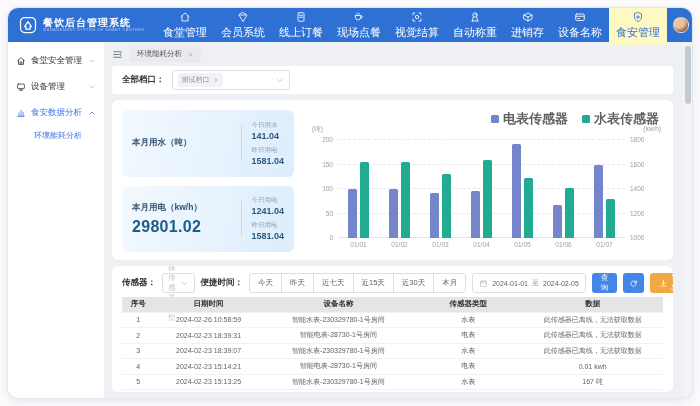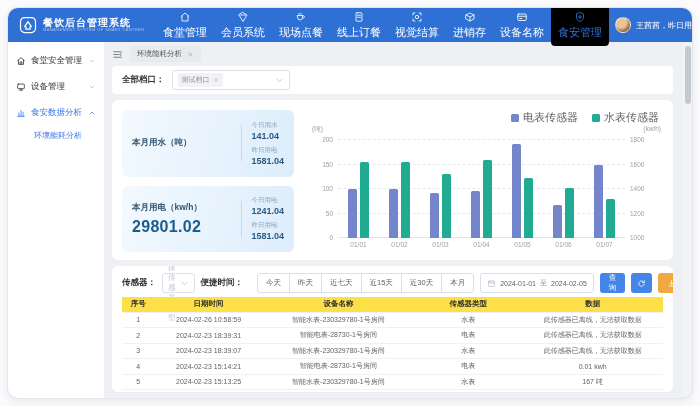--- a/index.html
+++ b/index.html
@@ -7,21 +7,21 @@
   .frame{position:absolute;inset:8px;border-radius:10px;background:#eef0f4;box-shadow:0 0 0 1px #e4e7ec,0 3px 10px rgba(20,40,80,.10);overflow:hidden;display:flex;flex-direction:column;}
   
   .header{height:34px;background:#2f70d4;display:flex;align-items:center;padding:0 8px 0 10px;flex:none;}
   .logo{display:flex;align-items:center;gap:5px;width:138px;flex:none;color:#fff;}
   .logo-titles{display:flex;flex-direction:column;line-height:1.1;}
   .logo-title{font-size:10px;font-weight:bold;letter-spacing:1px;}
   .logo-sub{font-size:4.5px;color:rgba(255,255,255,.55);letter-spacing:.4px;transform:scale(.9);transform-origin:left;white-space:nowrap;}
   .nav{flex:1;display:flex;align-items:center;justify-content:space-evenly;height:100%;}
   .nav-item{display:flex;flex-direction:column;align-items:center;justify-content:center;gap:2px;color:#fff;padding:2px 7px;border-radius:4px;cursor:pointer;}
   .nav-item .nav-label{font-size:11px;white-space:nowrap;}
-  .nav-item.active{background:#000000;color:#2f70d4;height:41px;}
+  .nav-item.active{background:#fef9c3;color:#2f70d4;height:41px;}
   .user{display:flex;align-items:center;gap:5px;color:#fff;flex:none;padding-left:6px;}
   .avatar{width:16px;height:16px;border-radius:50%;background:radial-gradient(circle at 35% 30%,#e8c49a 0 40%,#9a6b4a 70%,#5d3f2c);border:1px solid rgba(255,255,255,.6);}
   .user-name{font-size:8px;white-space:nowrap;}
   
   .body{flex:1;display:flex;position:relative;min-height:0;}
   .sidebar{width:96px;background:#fff;flex:none;padding-top:6px;}
   .side-item{display:flex;align-items:center;gap:5px;padding:7px 8px;font-size:8.5px;color:#333;cursor:pointer;}
   .side-item .grow{flex:1;white-space:nowrap;}
   .side-item .chev{color:#b8bcc4;}
   .side-item.active{color:#3a75e0;}
@@ -52,51 +52,51 @@
   .stat-div{width:1px;height:36px;background:#c6d8ea;flex:none;}
   .stat-side{display:flex;flex-direction:column;gap:5px;flex:none;}
   .side-lab{font-size:6.5px;color:#8aa8c4;}
   .side-val{font-size:9px;font-weight:bold;color:#2a5a82;margin-top:1px;}
   
   .chart{flex:1;position:relative;min-width:0;}
   .chart-title{font-size:9.5px;font-weight:bold;color:#303133;}
   .legend{position:absolute;top:0;right:2px;display:flex;gap:14px;}
   .leg-item{display:flex;align-items:center;gap:4px;}
   .leg-swatch{width:8px;height:8px;border-radius:1.5px;}
-  .leg-label{font-size:11px;color:#606266;}
+  .leg-label{font-size:13px;color:#606266;font-weight:bold;}
   .axis-unit{position:absolute;font-size:6.5px;color:#9aa1aa;top:15px;}
   .axis-unit.left{left:2px;}
   .axis-unit.right{right:0;}
   .plot{position:absolute;left:28px;right:36px;top:30px;bottom:14px;}
   .gridline{position:absolute;left:0;right:0;height:0;border-top:1px dashed #e7e9ed;}
   .gridline.base{border-top:1px solid #e2e5e9;}
   .tick{position:absolute;font-size:6.5px;color:#9aa1aa;white-space:nowrap;}
   .tick.l{right:calc(100% + 5px);}
   .tick.r{left:calc(100% + 5px);}
   .bars{position:absolute;inset:0;display:flex;justify-content:space-around;align-items:flex-end;}
   .bargroup{position:relative;display:flex;align-items:flex-end;gap:3px;height:100%;}
   .bar{width:9px;border-radius:1.5px 1.5px 0 0;}
   .xlab{position:absolute;top:calc(100% + 3px);left:50%;transform:translateX(-50%);font-size:6.5px;color:#9aa1aa;white-space:nowrap;}
   
   .tcard{background:#fff;border-radius:6px;margin-top:6px;flex:1;min-height:0;padding:5px 10px 0;display:flex;flex-direction:column;overflow:hidden;}
   .frow{height:24px;flex:none;display:flex;align-items:center;gap:6px;}
-  .qgroup{display:flex;margin-left:8px;}
+  .qgroup{display:flex;}
   .qbtn{height:20px;padding:0 8px;border:1px solid #dcdfe6;background:#fff;font-size:7.5px;color:#606266;display:flex;align-items:center;margin-left:-1px;cursor:pointer;white-space:nowrap;}
   .qbtn:first-child{border-radius:3px 0 0 3px;margin-left:0;}
   .qbtn:last-child{border-radius:0 3px 3px 0;}
   .datebox{height:20px;border:1px solid #dcdfe6;border-radius:3px;display:flex;align-items:center;gap:4px;padding:0 6px;color:#606266;}
   .datebox .cal{color:#b9bec7;display:flex;}
   .dtext{font-size:7px;color:#606266;white-space:nowrap;}
   .dsep{font-size:7px;color:#909399;}
   .btn{height:20px;border:none;border-radius:3px;display:flex;align-items:center;gap:3px;font-size:7.5px;color:#fff;padding:0 9px;cursor:pointer;font-family:inherit;}
   .btn.blue{background:#4486e8;}
   .btn.icon-only{padding:0 6px;}
   .btn.orange{background:#efa843;margin-left:auto;}
   table{width:100%;border-collapse:collapse;margin-top:2px;table-layout:fixed;}
-  th{font-size:7.5px;color:#303133;font-weight:bold;background:#fde047;height:15px;text-align:center;white-space:nowrap;overflow:hidden;}
+  th{font-size:7.5px;color:#303133;font-weight:bold;background:#e5e5e5;height:15px;text-align:center;white-space:nowrap;overflow:hidden;}
   td{font-size:7px;color:#606266;height:15.5px;border-bottom:1px solid #f0f1f4;text-align:center;white-space:nowrap;overflow:hidden;}
   tbody tr:first-child td{border-top:1px solid #f0f1f4;}
 </style>
 </head>
 <body>
 
 <div class="frame">
 
   <div class="header">
     <div class="logo">
@@ -119,37 +119,44 @@
           <span class="nav-label">食堂管理</span>
         </div>
         <div class="nav-item">
           <svg viewBox="0 0 24 24" width="12" height="12" fill="none" stroke="currentColor" stroke-width="1.7" stroke-linecap="round" stroke-linejoin="round" style="display:block">
             <path d="M12 3 L20 8 L12 21 L4 8 Z M7 8 H17"></path>
           </svg>
           <span class="nav-label">会员系统</span>
         </div>
         <div class="nav-item">
           <svg viewBox="0 0 24 24" width="12" height="12" fill="none" stroke="currentColor" stroke-width="1.7" stroke-linecap="round" stroke-linejoin="round" style="display:block">
-            <path d="M5 9 H15 V13 A5 5 0 0 1 5 13 Z M15 9.5 H17.5 A2.3 2.3 0 0 1 15 13.8 M8 4.5 V6.5 M12 4.5 V6.5"></path>
-          </svg>
-          <span class="nav-label">现场点餐</span>
-        </div>
-        <div class="nav-item">
-          <svg viewBox="0 0 24 24" width="12" height="12" fill="none" stroke="currentColor" stroke-width="1.7" stroke-linecap="round" stroke-linejoin="round" style="display:block">
             <rect x="6" y="3.5" width="12" height="17" rx="2"></rect>
             <path d="M9 8.5 H15 M9 12.5 H15"></path>
           </svg>
           <span class="nav-label">线上订餐</span>
         </div>
         <div class="nav-item">
           <svg viewBox="0 0 24 24" width="12" height="12" fill="none" stroke="currentColor" stroke-width="1.7" stroke-linecap="round" stroke-linejoin="round" style="display:block">
+            <path d="M5 9 H15 V13 A5 5 0 0 1 5 13 Z M15 9.5 H17.5 A2.3 2.3 0 0 1 15 13.8 M8 4.5 V6.5 M12 4.5 V6.5"></path>
+          </svg>
+          <span class="nav-label">现场点餐</span>
+        </div>
+        <div class="nav-item">
+          <svg viewBox="0 0 24 24" width="12" height="12" fill="none" stroke="currentColor" stroke-width="1.7" stroke-linecap="round" stroke-linejoin="round" style="display:block">
             <path d="M4 8 V4 H8 M16 4 H20 V8 M20 16 V20 H16 M8 20 H4 V16"></path>
             <circle cx="12" cy="12" r="3.4"></circle>
           </svg>
           <span class="nav-label">视觉结算</span>
+        </div>
+        <div class="nav-item">
+          <svg viewBox="0 0 24 24" width="12" height="12" fill="none" stroke="currentColor" stroke-width="1.7" stroke-linecap="round" stroke-linejoin="round" style="display:block">
+            <circle cx="12" cy="8" r="4.4"></circle>
+            <path d="M12 8 L14.4 5.8 M6 20 H18 M8.6 12 L6.5 20 M15.4 12 L17.5 20"></path>
+          </svg>
+          <span class="nav-label">自动称重</span>
         </div>
         <div class="nav-item">
           <svg viewBox="0 0 24 24" width="12" height="12" fill="none" stroke="currentColor" stroke-width="1.7" stroke-linecap="round" stroke-linejoin="round" style="display:block">
             <path d="M4 8 L12 4 L20 8 V16 L12 20 L4 16 Z M4 8 L12 12 L20 8 M12 12 V20"></path>
           </svg>
           <span class="nav-label">进销存</span>
         </div>
         <div class="nav-item">
           <svg viewBox="0 0 24 24" width="12" height="12" fill="none" stroke="currentColor" stroke-width="1.7" stroke-linecap="round" stroke-linejoin="round" style="display:block">
             <rect x="3.5" y="6" width="17" height="13" rx="2"></rect>

